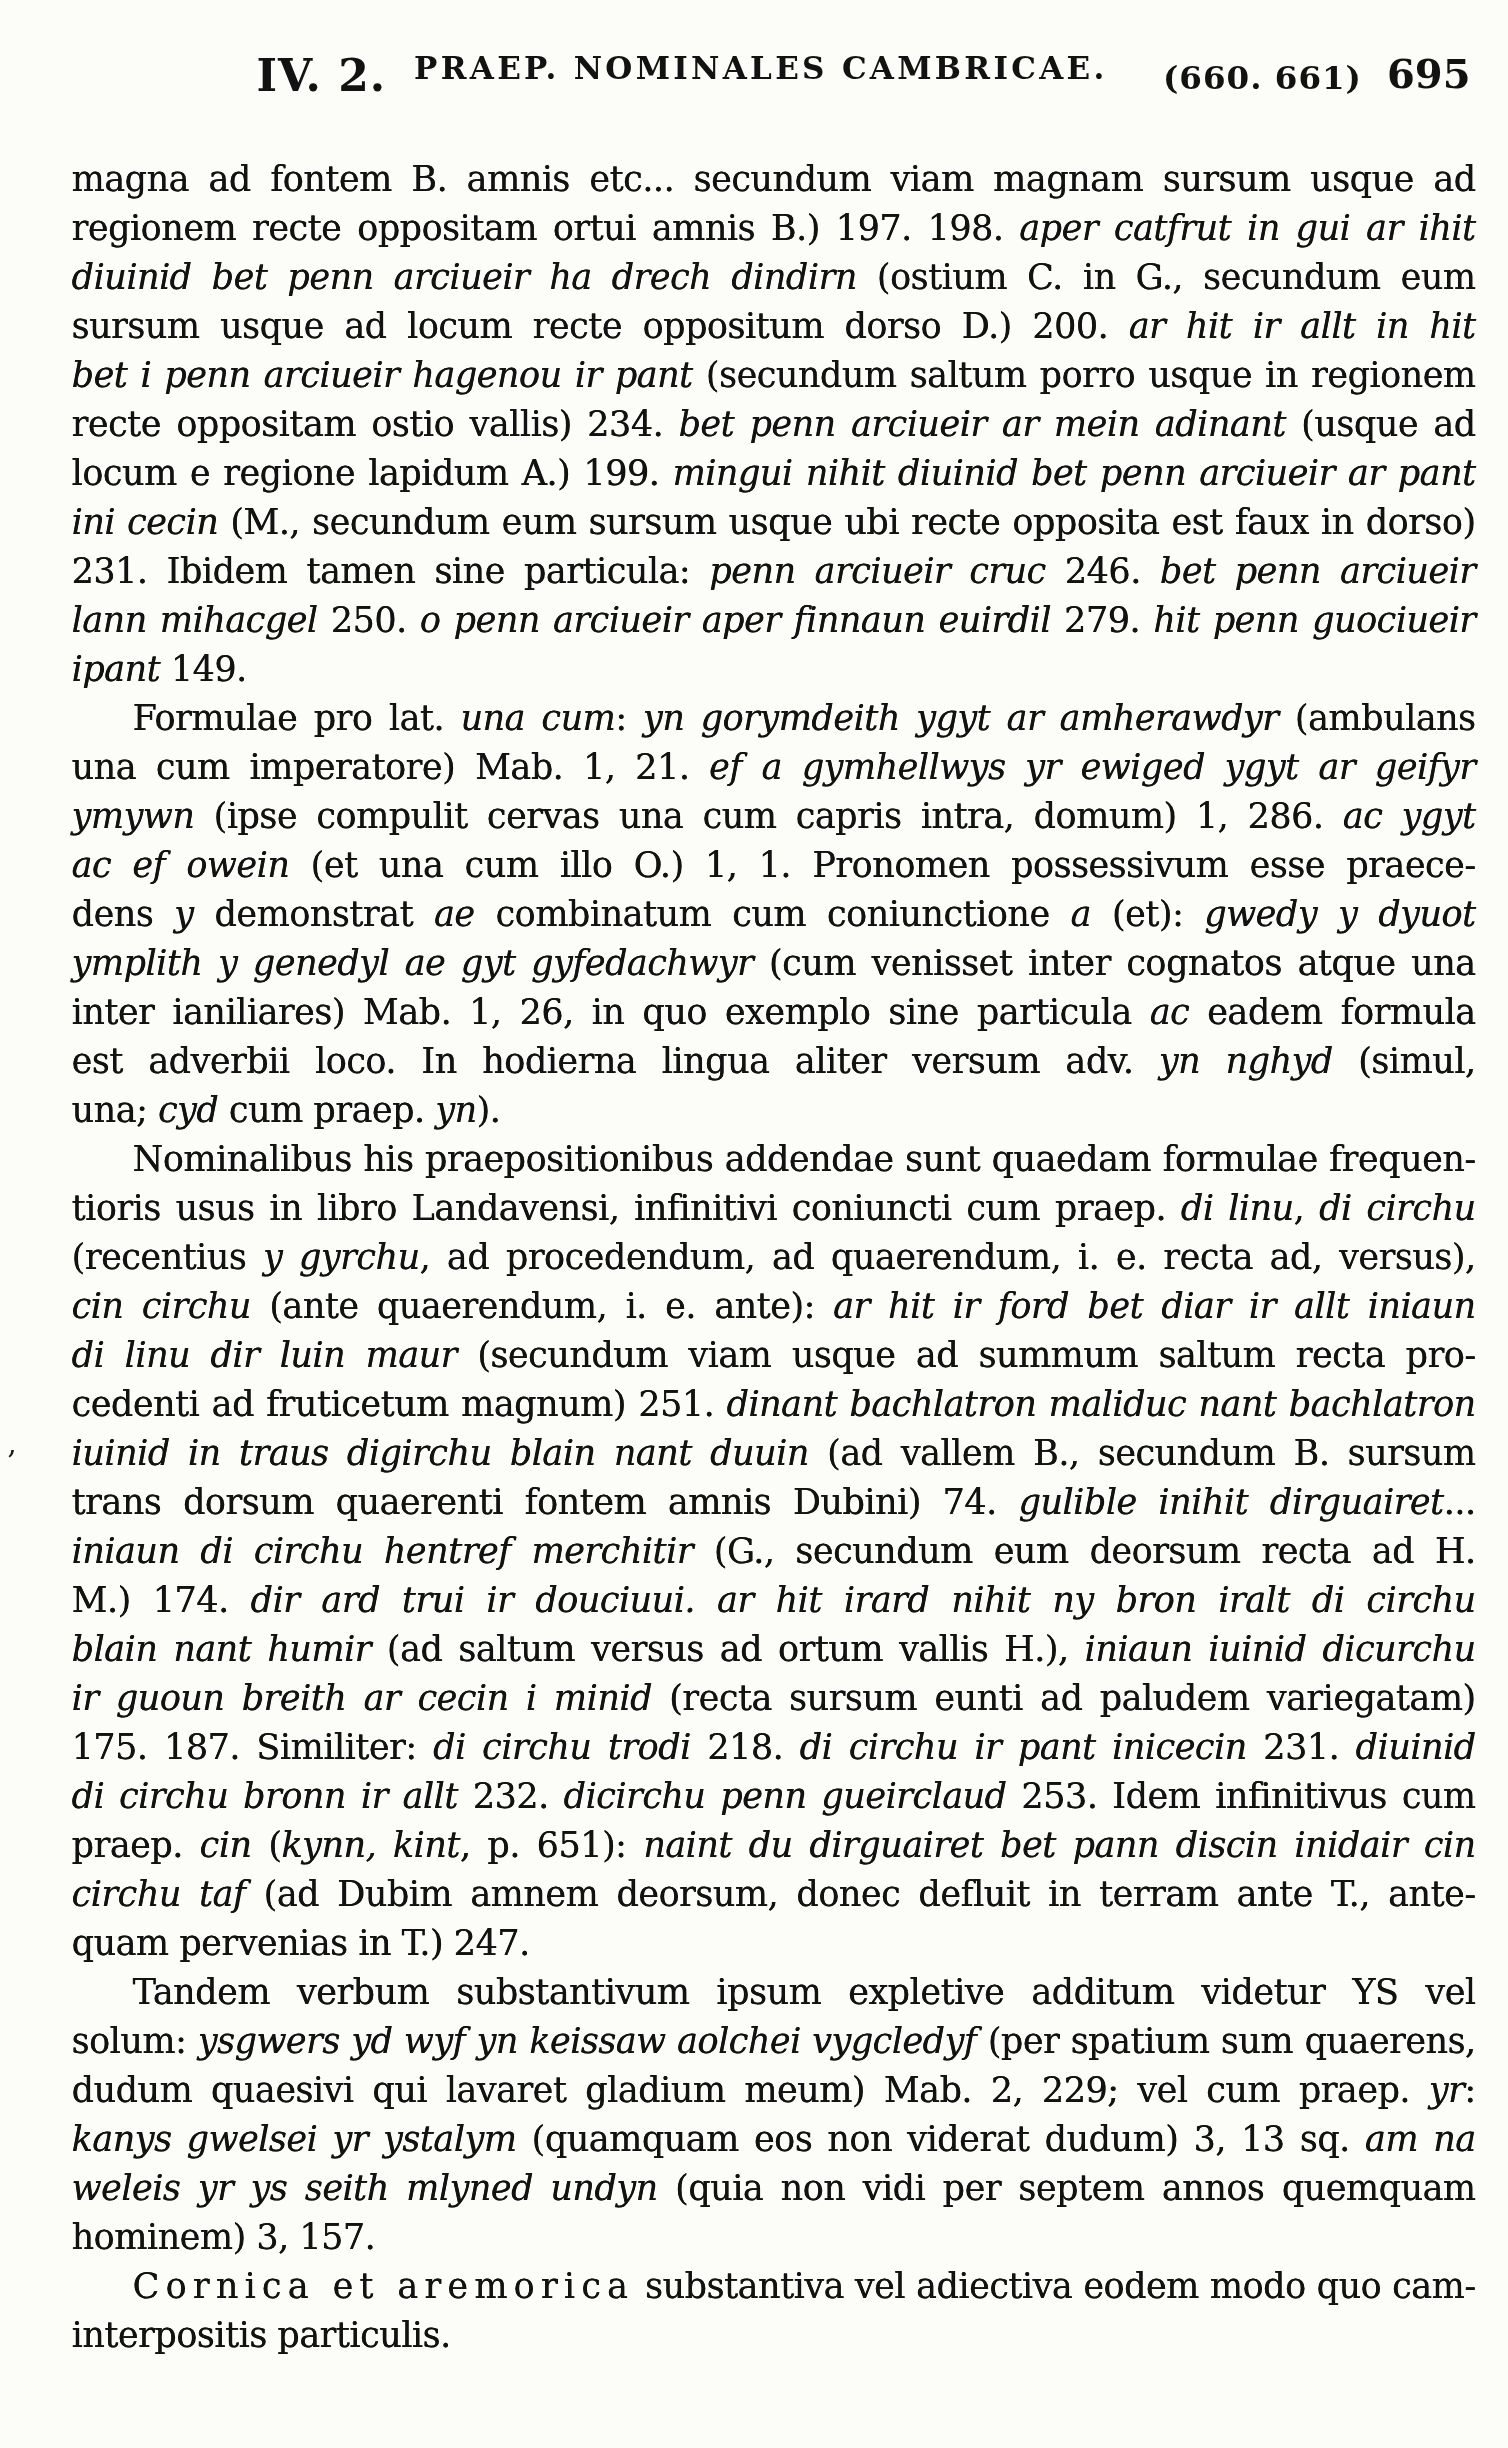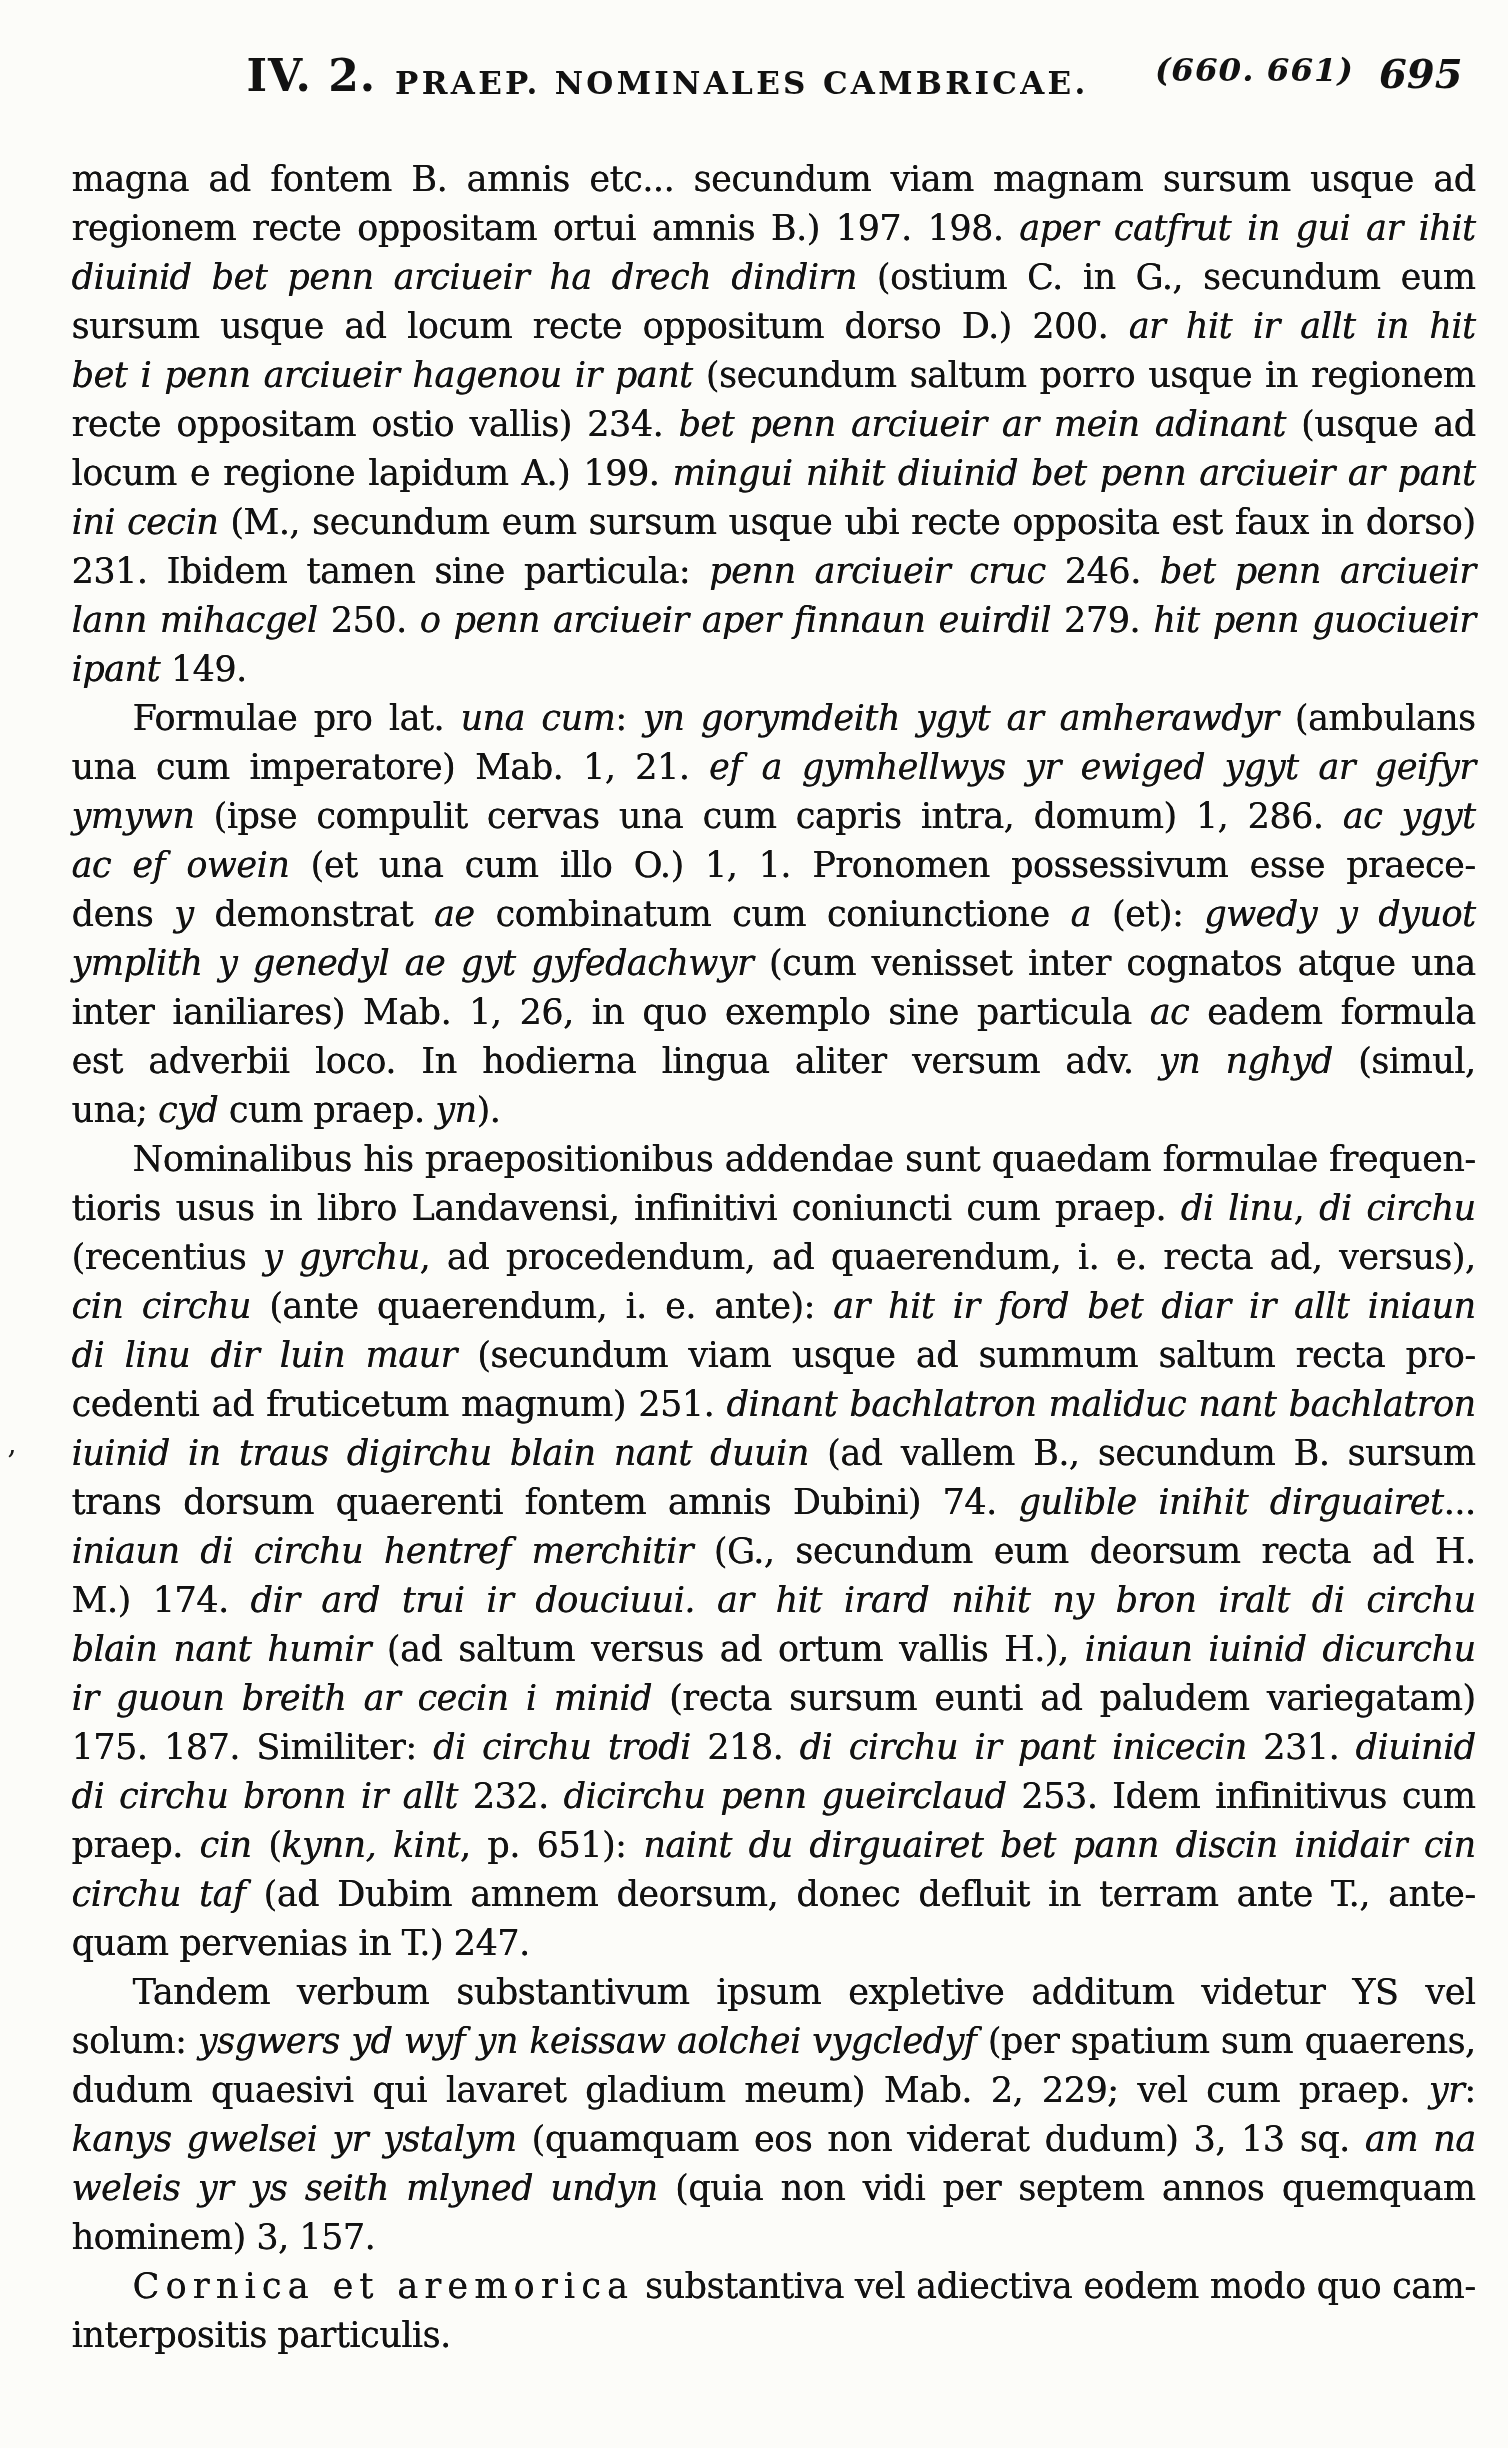--- a/index.html
+++ b/index.html
@@ -10,24 +10,24 @@
     margin: 0 auto;
     background: #fcfcf9;
     color: #121212;
     font-family: "DejaVu Serif", serif;
     overflow: hidden;
   }
   .content { padding: 50px 32.5px 0 32.5px; }
 
   
   .runhead { position: relative; height: 61px; margin-bottom: 44px; }
-  .rh-center { position: absolute; left: 214px; top: 0; display: flex; align-items: flex-end; gap: 19px; white-space: nowrap; }
+  .rh-center { position: absolute; left: 224px; top: 0; display: flex; align-items: flex-start; gap: 28px; white-space: nowrap; }
   .rh-section { font-size: 44px; font-weight: bold; letter-spacing: 1px; }
   .rh-title   { font-size: 31px; font-weight: bold; letter-spacing: 3.3px; }
-  .rh-right { position: absolute; right: 13px; top: 0; display: flex; align-items: flex-start; gap: 25px; white-space: nowrap; font-style: italic; }
+  .rh-right { position: absolute; right: 5px; top: 0; display: flex; align-items: flex-end; gap: 25px; white-space: nowrap; }
   .rh-folio { font-size: 32.5px; font-weight: bold; letter-spacing: 1px; }
   .rh-page  { font-size: 40px; font-weight: bold; }
 
   
   .bodytext { }
   .para { margin: 0; }
   .line {
     font-size: 35px;
     line-height: 49px;
     letter-spacing: -0.5px;

